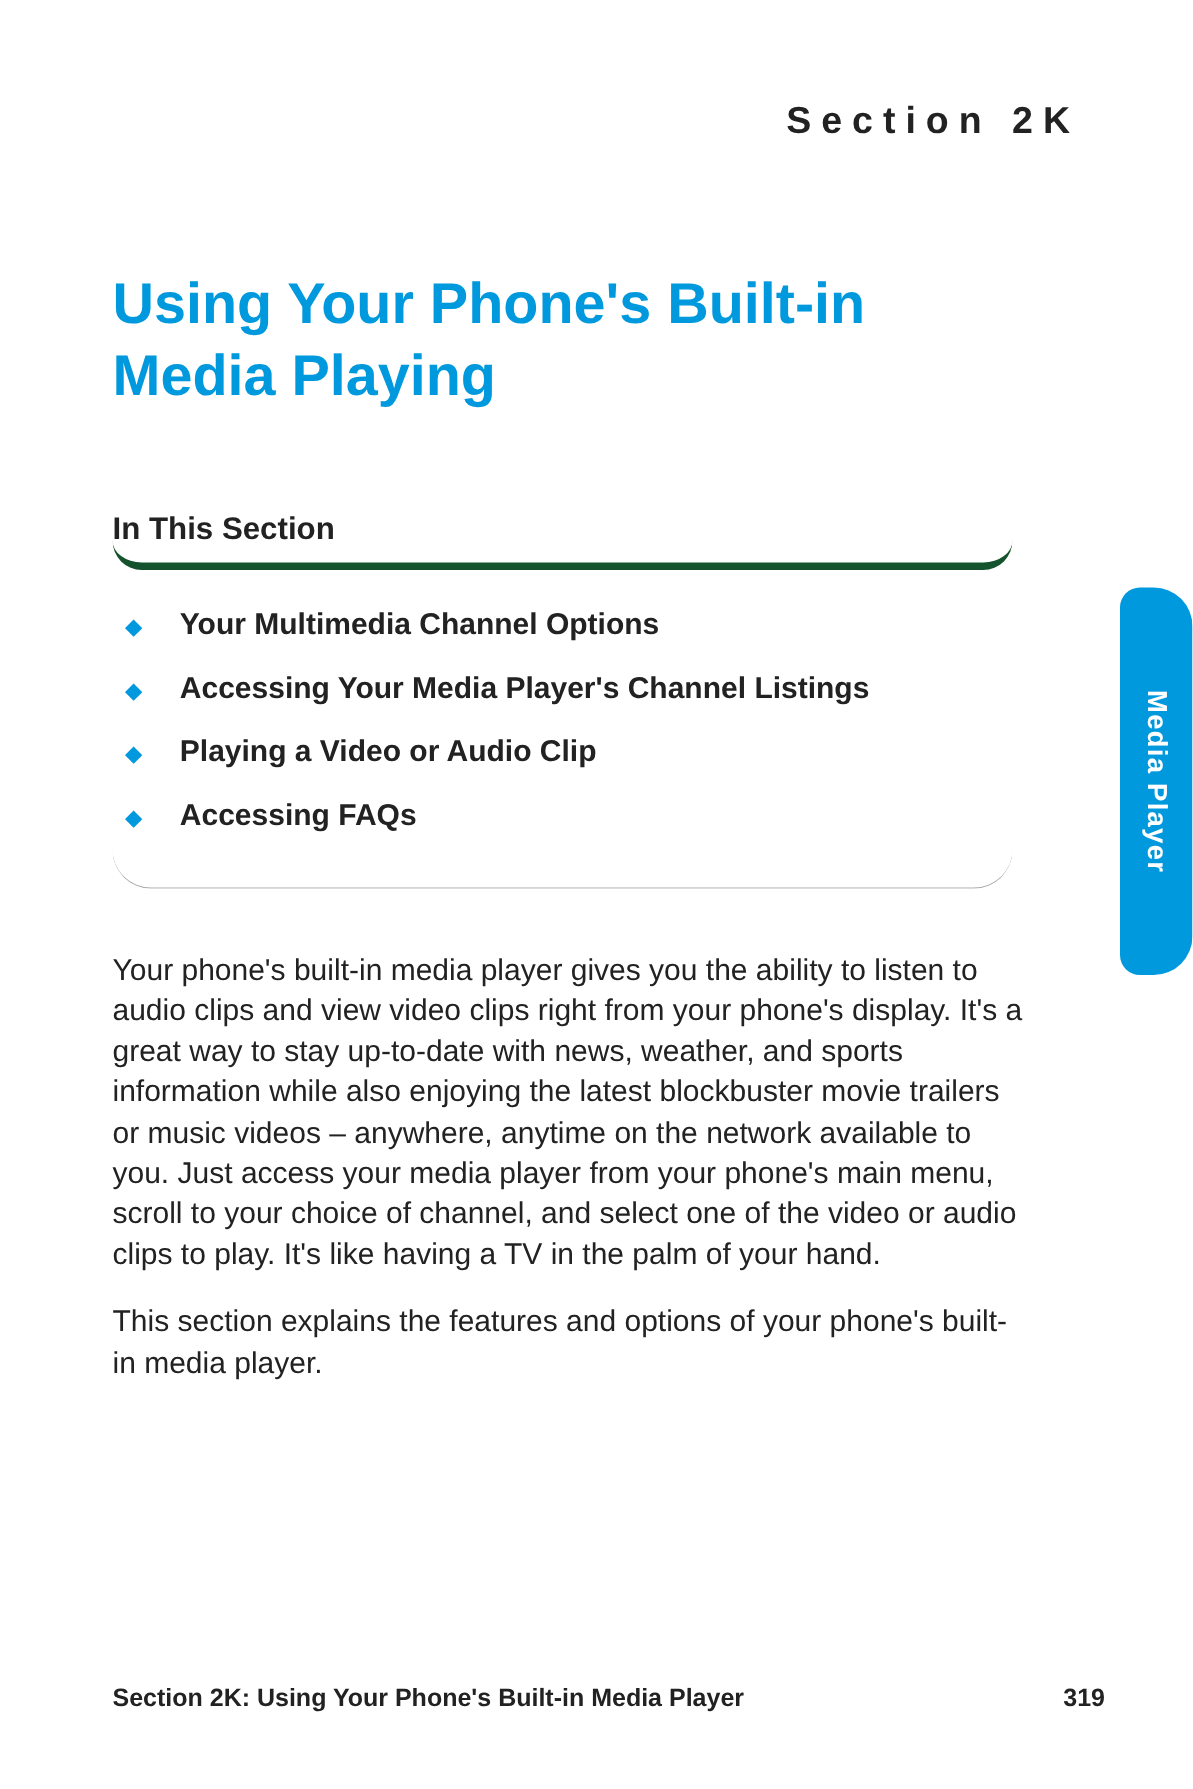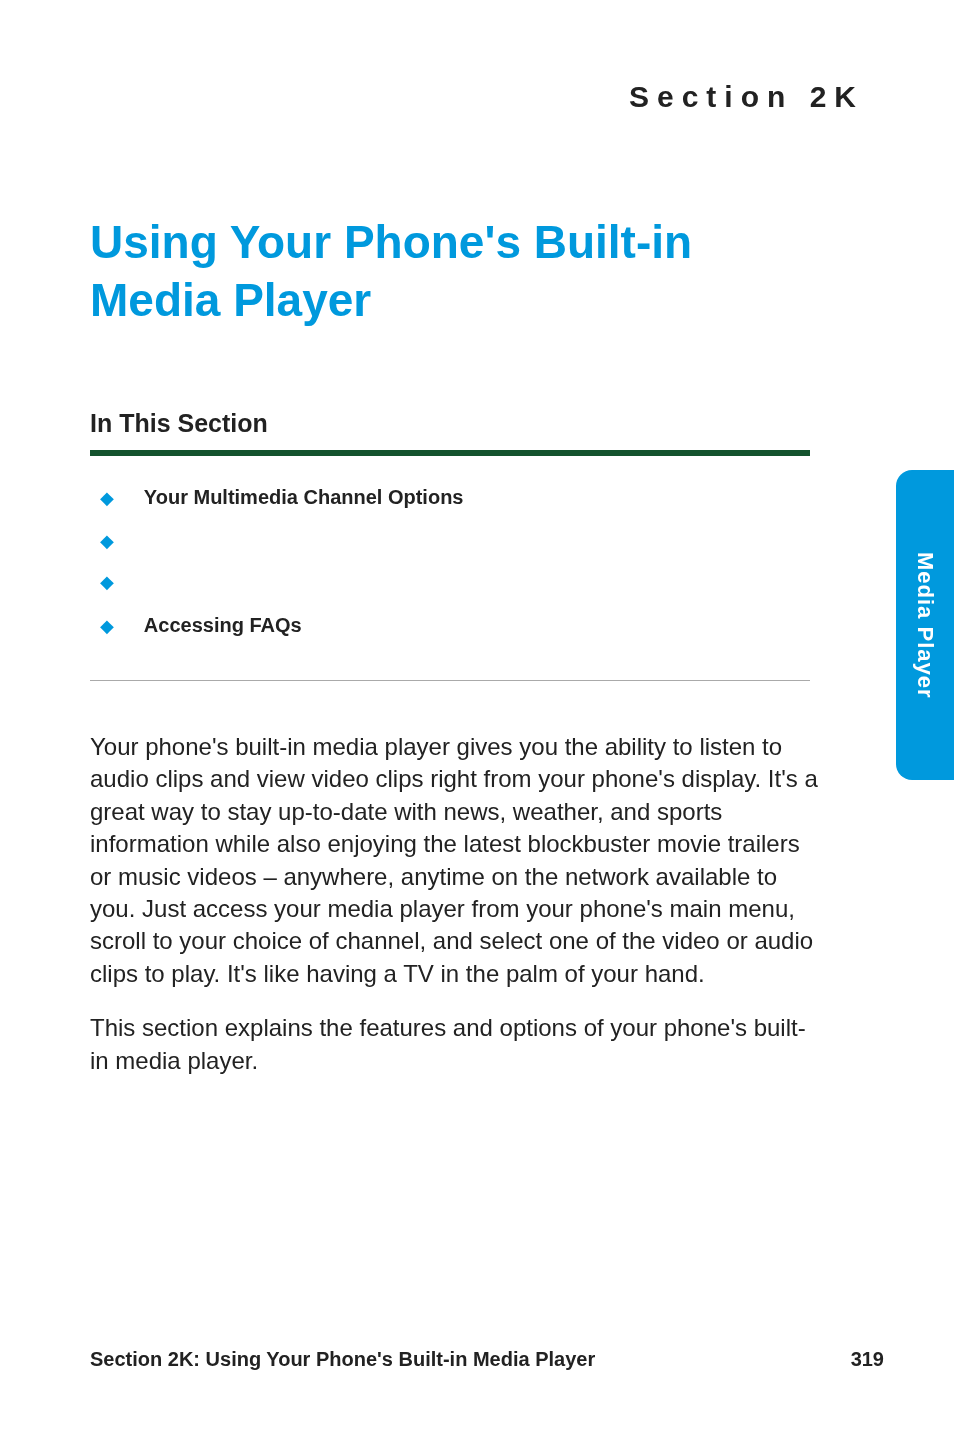--- a/index.html
+++ b/index.html
@@ -1,18 +1,19 @@
 <!DOCTYPE html>
 <html><head>
   <meta charset="utf-8">
   <style>
     * {
       margin: 0;
       padding: 0;
       box-sizing: border-box;
+      border-radius: 31px;
     }
     
     body {
       width: 954px;
       height: 1431px;
       background: #ffffff;
       font-family: 'Segoe UI', 'Myriad Pro', Arial, sans-serif;
       position: relative;
       color: #222;
     }
@@ -69,21 +70,21 @@
       padding-left: 10px;
     }
     
     .bullet {
       color: #0099dd;
       font-size: 18px;
       line-height: 1;
     }
     
     .toc-text {
-      font-size: 20px;
+      font-size: 24px;
       font-weight: 700;
       color: #222;
     }
     
     .body-text {
       font-size: 24px;
       line-height: 1.35;
       color: #222;
       max-width: 730px;
       margin-bottom: 22px;
@@ -134,34 +135,36 @@
       letter-spacing: 1px;
     }
   </style>
 </head>
 <body>
 
 <div class="page">
 
   <div class="section-label">Section 2K</div>
 
-  <h1 class="title">Using Your Phone's Built-in Media Player</h1>
+  <h1 class="title">Using Your Phone's Built-in Media Playing</h1>
 
   <h2 class="subheading">In This Section</h2>
 
   <ul class="toc-list">
     <li class="toc-item">
       <span class="bullet">◆</span>
       <span class="toc-text">Your Multimedia Channel Options</span>
     </li>
     <li class="toc-item">
       <span class="bullet">◆</span>
+      <span class="toc-text">Accessing Your Media Player's Channel Listings</span>
     </li>
     <li class="toc-item">
       <span class="bullet">◆</span>
+      <span class="toc-text">Playing a Video or Audio Clip</span>
     </li>
     <li class="toc-item">
       <span class="bullet">◆</span>
       <span class="toc-text">Accessing FAQs</span>
     </li>
   </ul>
 
   <p class="body-text">Your phone's built-in media player gives you the ability to listen to audio clips and view video clips right from your phone's display. It's a great way to stay up-to-date with news, weather, and sports information while also enjoying the latest blockbuster movie trailers or music videos – anywhere, anytime on the network available to you. Just access your media player from your phone's main menu, scroll to your choice of channel, and select one of the video or audio clips to play. It's like having a TV in the palm of your hand.</p>
 
   <p class="body-text">This section explains the features and options of your phone's built-in media player.</p>

